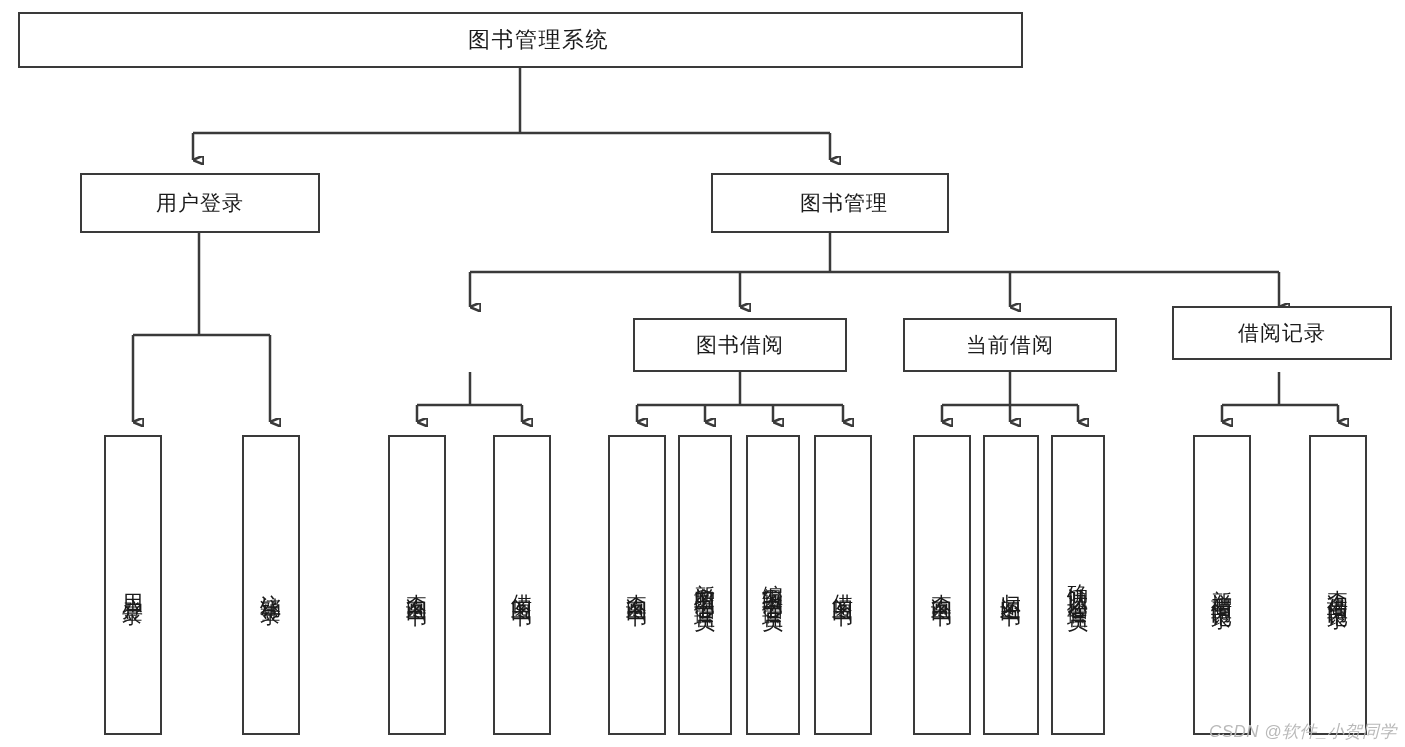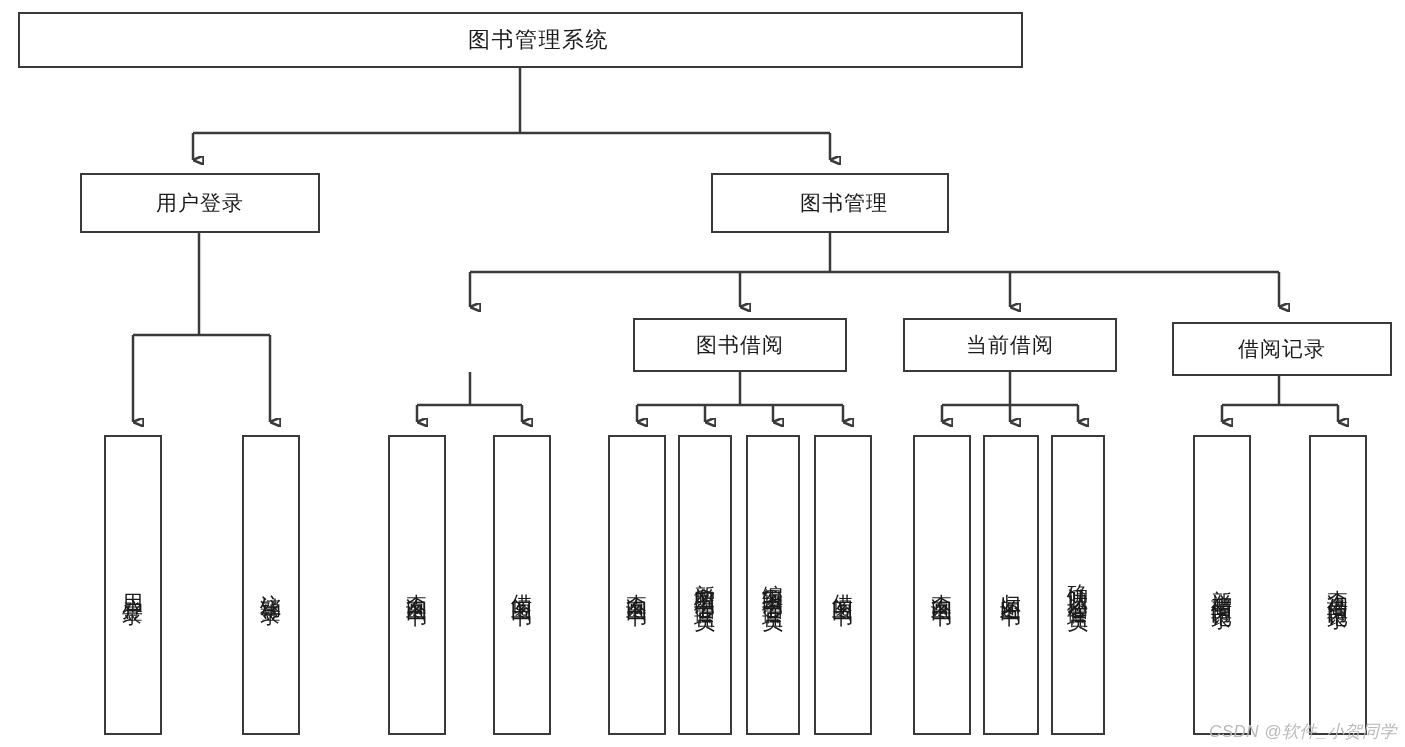--- a/index.html
+++ b/index.html
@@ -146,21 +146,21 @@
 
 
   <div class="node h" style="left:903px; top:318px; width:214px; height:54px;">
     <span class="label">当前借阅</span>
   </div>
 
   <div class="node h" style="left:633px; top:318px; width:214px; height:54px;">
     <span class="label">图书借阅</span>
   </div>
 
-  <div class="node h" style="left:1172px; top:322px; width:220px; height:54px;">
+  <div class="node h" style="left:1172px; top:306px; width:220px; height:54px;">
     <span class="label">借阅记录</span>
   </div>
 
   <div class="node v" style="left:104px; top:435px; width:58px; height:300px;">
     <span class="label">用户登录</span>
   </div>
 
   <div class="node v" style="left:242px; top:435px; width:58px; height:300px;">
     <span class="label">注销登录</span>
   </div>

